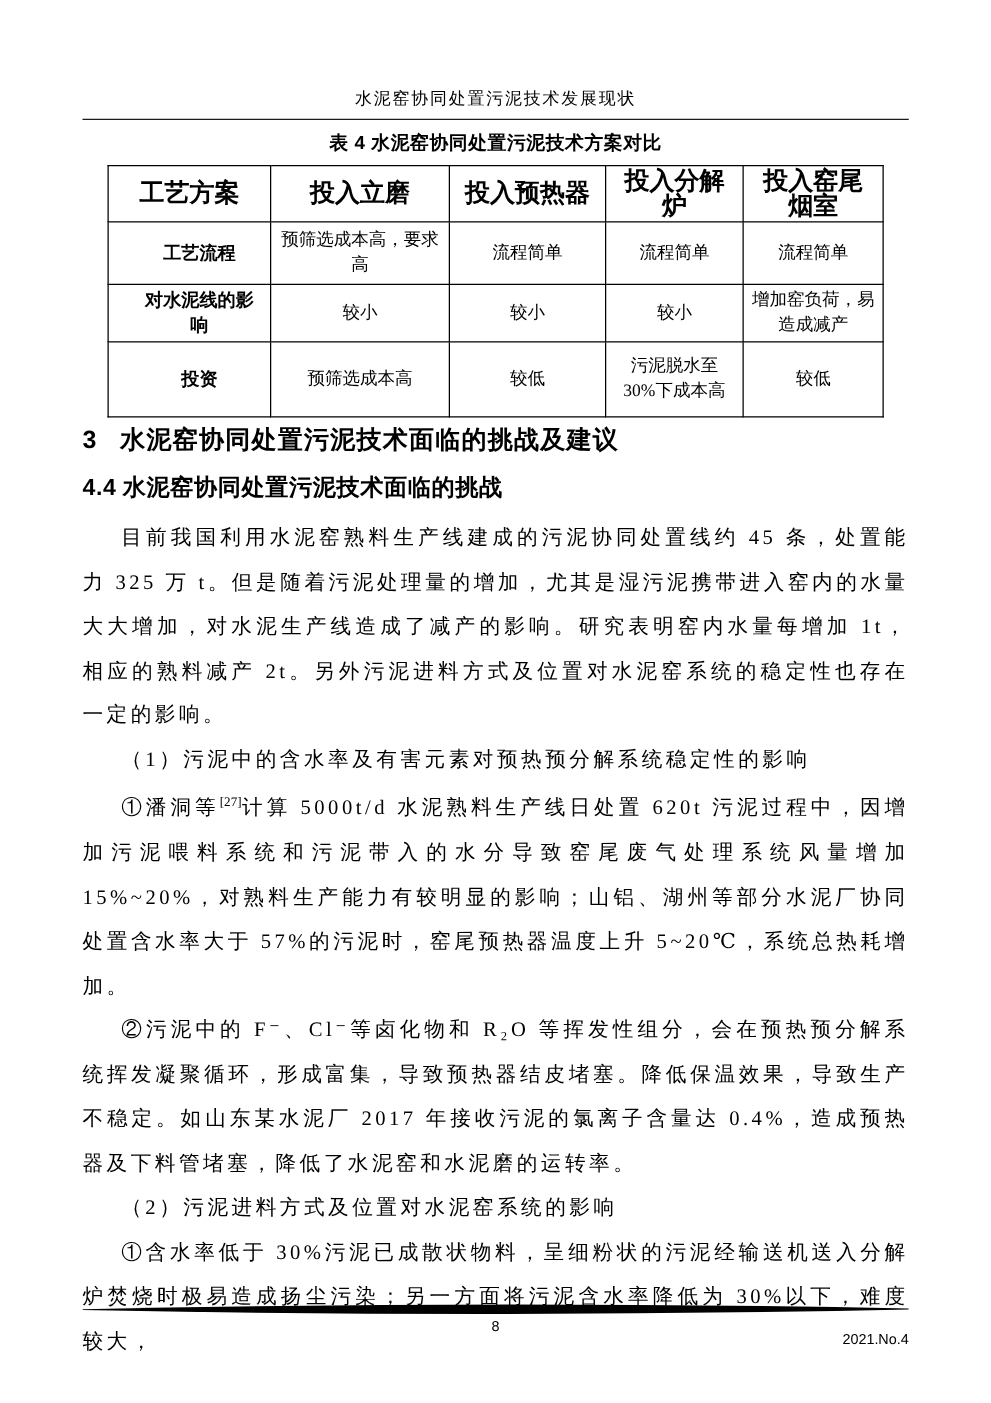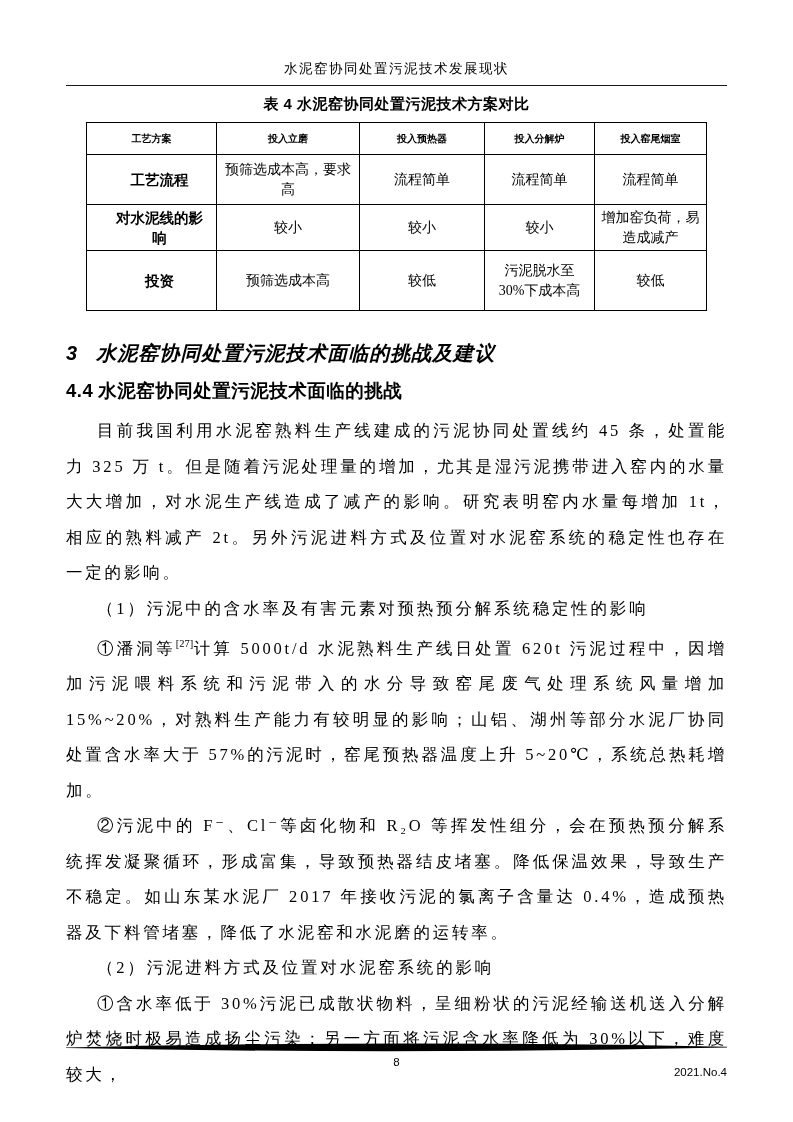--- a/index.html
+++ b/index.html
@@ -3,21 +3,21 @@
 <meta charset="utf-8">
 <style>
   * { box-sizing: border-box; margin: 0; padding: 0; }
   html, body { background: #ffffff; }
   body {
     width: 793px; height: 1122px;
     position: relative; overflow: hidden;
     color: #000;
     font-family: "Liberation Serif", "DejaVu Serif", serif;
   }
-  .content { position: absolute; left: 66px; top: 60px; width: 661px; }
+  .content { position: absolute; left: 66px; top: 70px; width: 661px; }
 
   .running-title {
     text-align: center;
     font-size: 13.5px;
     letter-spacing: 1.5px;
     padding-bottom: 7px;
     border-bottom: 1.6px solid #1a1a1a;
   }
 
   .table-caption {
@@ -41,41 +41,40 @@
     vertical-align: middle;
     padding: 2px 6px;
     font-size: 14px;
     line-height: 20px;
     font-family: "Liberation Serif", "DejaVu Serif", serif;
   }
   table.cmp thead th {
     height: 32px;
     font-weight: bold;
     font-family: "Liberation Sans", "DejaVu Sans", sans-serif;
-    font-size: 10px;
+    font-size: 20px;
   }
   table.cmp .row-label {
     font-weight: bold;
     font-family: "Liberation Sans", "DejaVu Sans", sans-serif;
     font-size: 14.5px;
     padding-left: 22px;
   }
   tr.r1 { height: 50px; }
   tr.r2 { height: 46px; }
   tr.r3 { height: 60px; }
   tr.r4 { height: 46px; }
 
   .heading-main {
-    margin-top: 29px;
+    margin-top: 5px;
     font-family: "Liberation Sans", "DejaVu Sans", sans-serif;
     font-weight: bold;
     font-size: 20px;
     line-height: 26px;
     letter-spacing: 1px;
-    font-style: italic;
   }
   .heading-main .h-num { margin-right: 18px; }
   .heading-sub {
     margin-top: 13px;
     font-family: "Liberation Sans", "DejaVu Sans", sans-serif;
     font-weight: bold;
     font-size: 18.5px;
     line-height: 24px;
     letter-spacing: 0.5px;
   }

